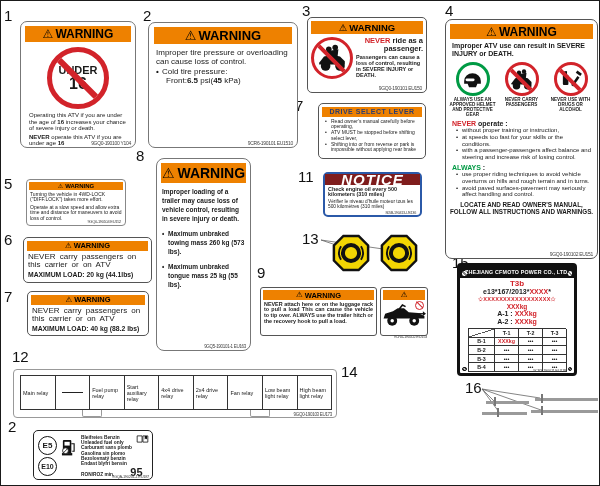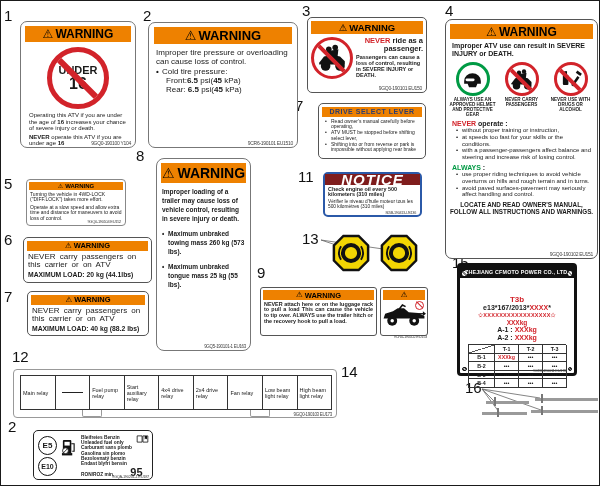--- a/index.html
+++ b/index.html
@@ -107,21 +107,21 @@
        background-image:repeating-linear-gradient(55deg,rgba(40,40,38,0.45) 0 4px,transparent 4px 9px,rgba(215,213,208,0.5) 9px 12px,transparent 12px 18px),
                         repeating-linear-gradient(-35deg,rgba(60,60,58,0.3) 0 3px,transparent 3px 10px)}
   #l14 .brand{position:absolute;left:12px;top:22px;font-size:13px;font-weight:bold;font-style:italic;
        color:#1aa8ad;text-shadow:0.6px 0.6px 0 #fff,-0.6px -0.6px 0 #fff;z-index:2}
   #l14 .sw{position:absolute;left:6px;top:10px;z-index:1}
   #l14 .uline{position:absolute;left:16px;top:38px;width:44px;height:1.2px;background:#e8e8e4;z-index:2}
   
   #l15{left:456px;top:262px;width:120px;height:113px;border:3px solid #111;border-radius:4px;background:#fff;position:absolute}
   #l15 .phdr{height:12px;background:#111;color:#fff;font-size:5.3px;font-weight:bold;
              display:flex;align-items:center;justify-content:center;letter-spacing:0.2px}
-  #l15 .t3b{text-align:center;font-size:8px;font-weight:bold;line-height:9px;margin-top:17px}
+  #l15 .t3b{text-align:center;font-size:8px;font-weight:bold;line-height:9px;margin-top:1px}
   #l15 .app{text-align:center;font-size:7px;font-weight:bold;line-height:8px}
   #l15 .vin{text-align:center;font-size:5.5px;font-weight:bold;line-height:6.5px;letter-spacing:0.3px}
   #l15 .mass{text-align:center;font-size:6.5px;font-weight:bold;line-height:7.5px}
   #l15 .al{text-align:center;font-size:7px;font-weight:bold;line-height:8px}
   #l15 .t15{display:grid;grid-template-columns:26px 24px 24px 24px;margin:2px auto 0;width:98px;border-left:1px solid #333;border-top:1px solid #333}
   #l15 .t15 div{border-right:1px solid #333;border-bottom:1px solid #333;height:8.6px;
                 display:flex;align-items:center;justify-content:center;font-size:5.3px;font-weight:bold}
   #l15 .diag{background:linear-gradient(to bottom right,#fff 47%,#555 47%,#555 53%,#fff 53%)}
   .screw{position:absolute;width:4.5px;height:4.5px;border-radius:50%}
   .screw.w{background:linear-gradient(45deg,#fff 38%,#888 38%,#888 62%,#fff 62%)}
@@ -195,21 +195,20 @@
       <span class="tri">⚠</span>
       <span>WARNING</span>
     </div>
     <div class="body">
       <div>Improper tire pressure or overloading can cause  loss of control.</div>
       <div class="b">
           <span class="m">•</span>
           <span>Cold tire pressure:</span>
         </div>
       <div class="ind"><span>Front:</span><b>6.5</b><span> psi(</span><b>45</b><span> kPa)</span></div>
-      <div class="ind"><span>Rear: </span><b>6.5</b><span> psi(</span><b>45</b><span> kPa)</span></div>
     </div>
     <div class="code">9CR6-190101  EU1510</div>
   </div>
 
   <div id="l3" class="lbl">
     <div class="ohdr">
       <span class="tri">⚠</span>
       <span>WARNING</span>
     </div>
     <div class="row">

